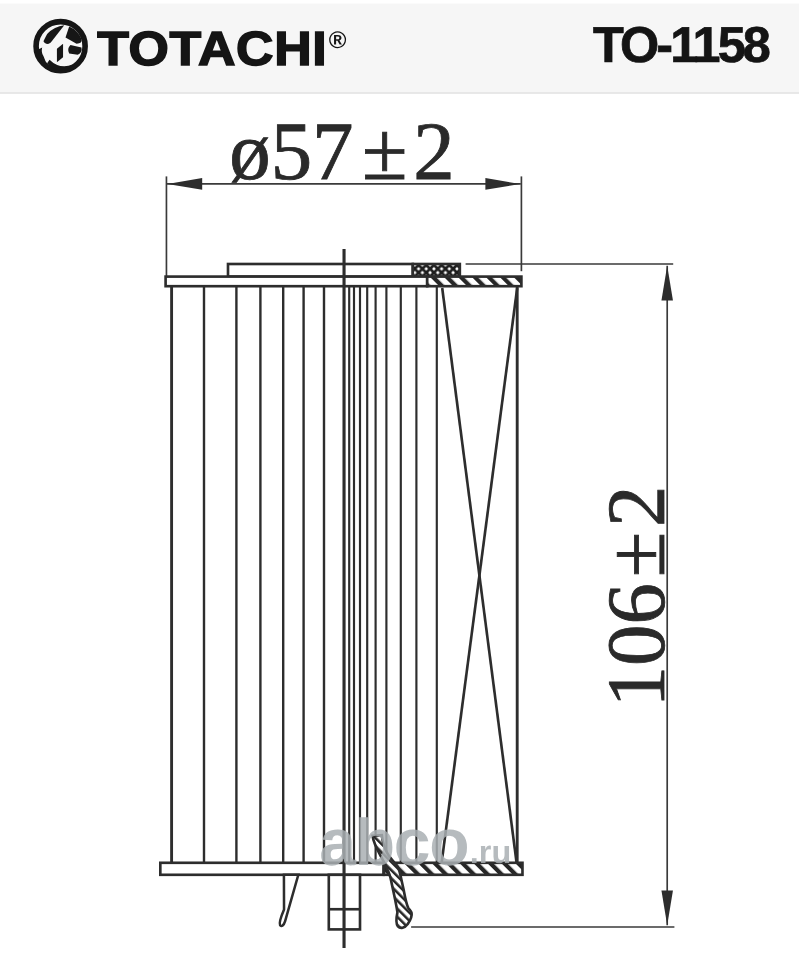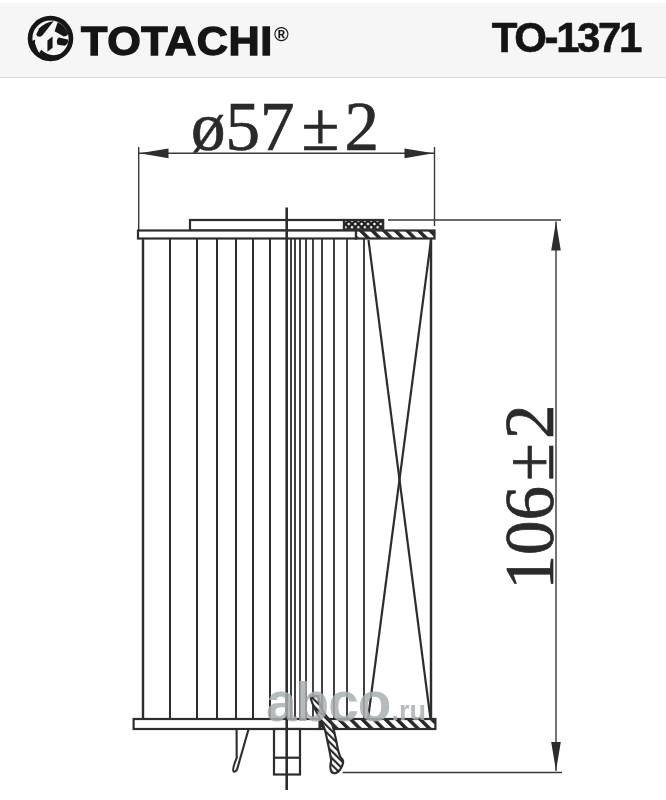--- a/index.html
+++ b/index.html
@@ -21,21 +21,21 @@
   <path d="M20,25 L25,21 L25,32 L20,36 Z" fill="#161616"></path>
   <path d="M31,22 L40,24 Q41,28 37,30 L30,29 Q28,25 31,22 Z" fill="#161616"></path>
   <path d="M14,34 Q22,42 33,38 L28,43 Q18,44 12,37 Z" fill="#161616"></path>
   <path d="M4,26 Q6,36 13,41 L9,31 Q7,28 8,24 Z" fill="#161616"></path>
 </svg>
 
 <div class="brand">TOTACHI</div>
 
 <div class="reg">®</div>
 
-<div class="pn">TO-1371</div>
+<div class="pn">TO-1158</div>
 
 <svg style="position:absolute;left:0;top:0" width="666" height="800" viewBox="0 0 666 800">
 <defs>
   <pattern id="hatch" width="8.2" height="8.2" patternUnits="userSpaceOnUse" patternTransform="rotate(-45)">
     <rect width="8.2" height="8.2" fill="#ffffff"></rect>
     <rect x="0" y="0" width="3.5" height="8.2" fill="#262626"></rect>
   </pattern>
   <pattern id="xhatch" width="6.4" height="6.4" patternUnits="userSpaceOnUse">
     <rect width="6.4" height="6.4" fill="#ffffff"></rect>
     <path d="M0,0 L6.4,6.4 M6.4,0 L0,6.4" stroke="#1d1d1d" stroke-width="2.3"></path>

